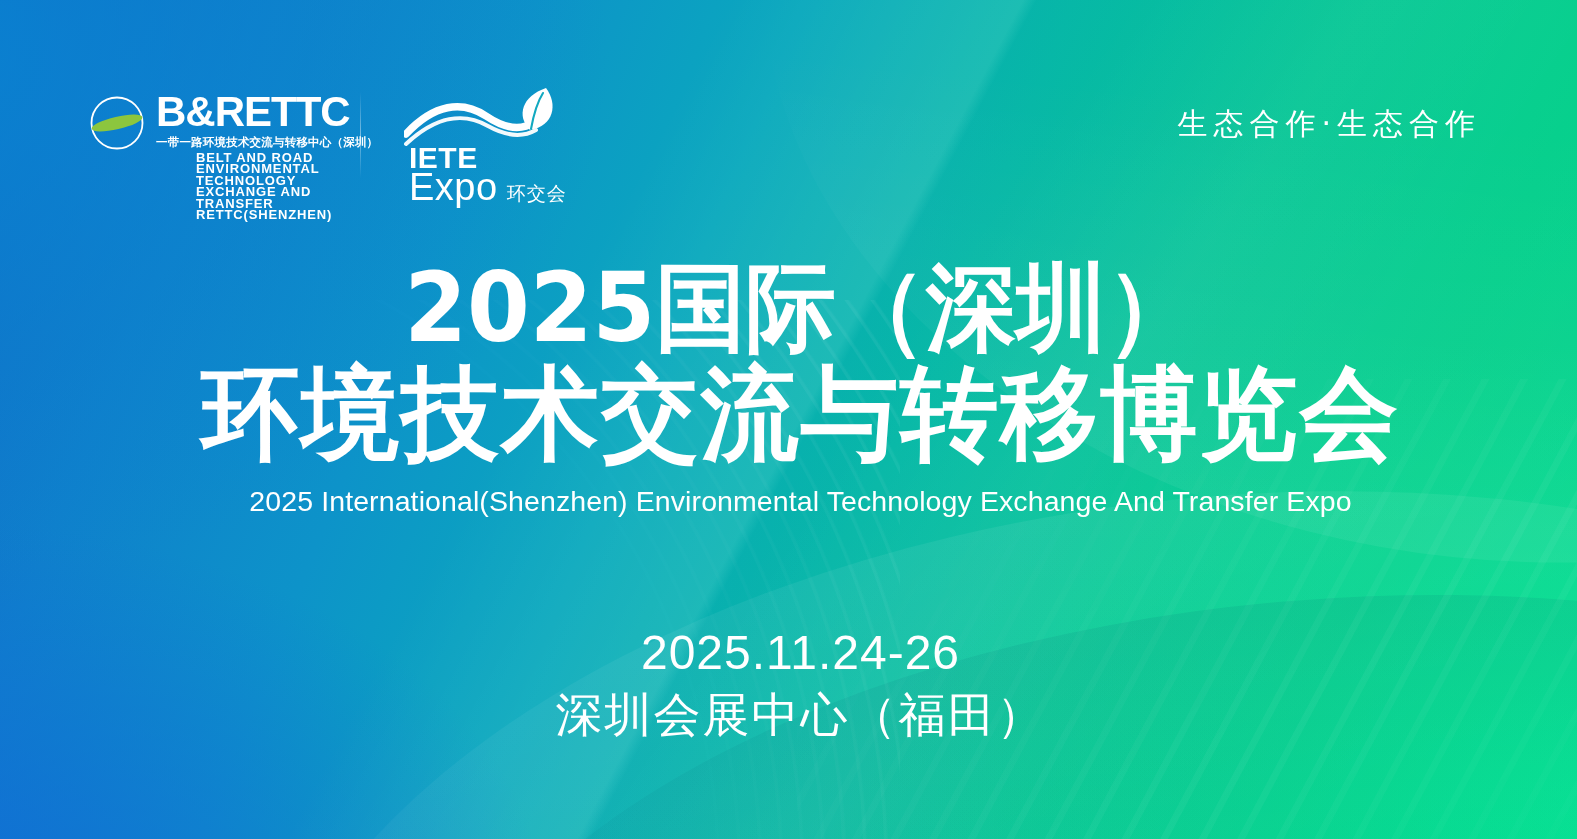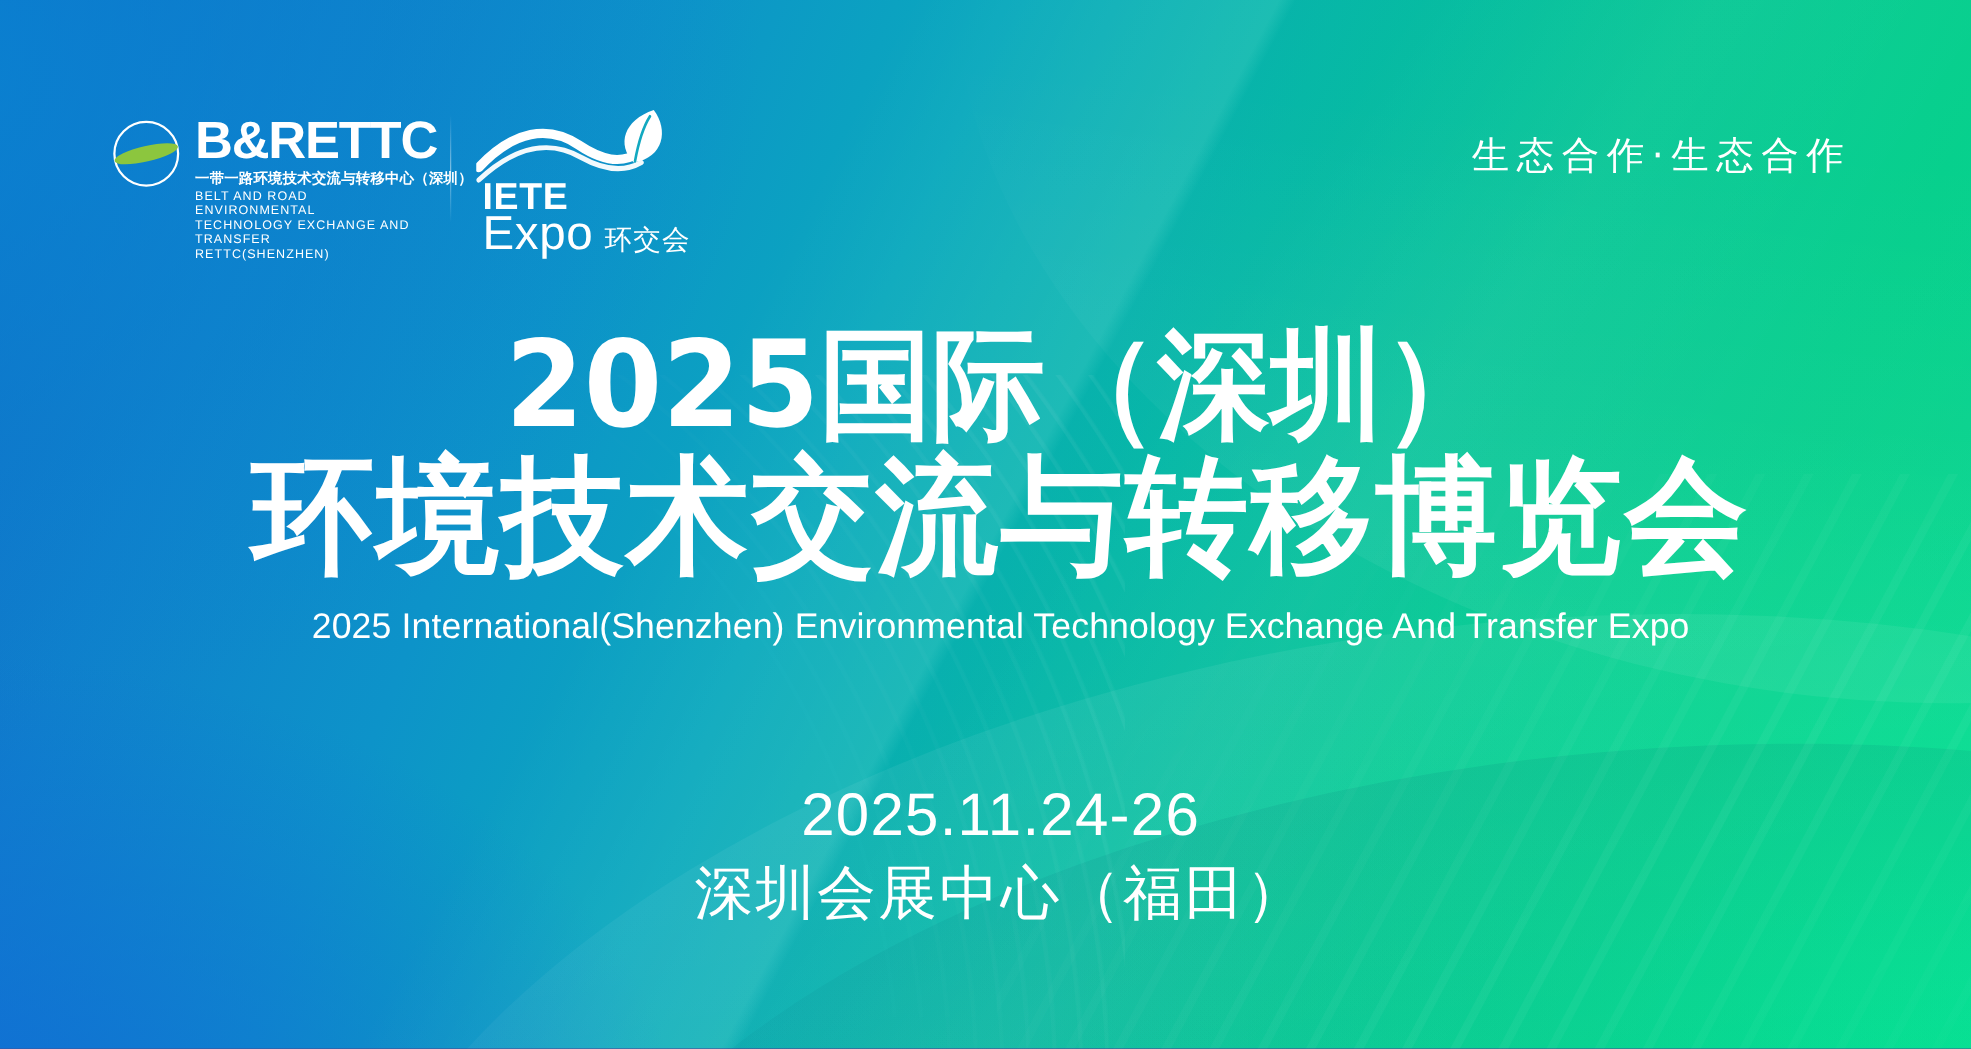--- a/index.html
+++ b/index.html
@@ -8,21 +8,21 @@
     width:1577px; height:839px;
     font-family:"Liberation Sans","DejaVu Sans",sans-serif;
     overflow:hidden;
   }
 
   
   #poster{
     position:relative;
     width:1577px; height:839px;
     overflow:hidden;
-    background:#701a75;
+    background:#404040;
   }
 
   
   .bg-base{
     position:absolute; inset:0;
     background:linear-gradient(112deg,
         #1169c9 0%,
         #0f80cc 14%,
         #0d93c9 28%,
         #0aa9bd 42%,
@@ -143,50 +143,51 @@
     letter-spacing:-1px; white-space:nowrap;
   }
   .brettc-cn{
     color:#fff; font-size:11.5px; line-height:15px;
     letter-spacing:.2px; white-space:nowrap; margin-top:1px;
     text-align:right;
     font-family:"DejaVu Sans","Liberation Sans",sans-serif;
     font-weight:bold;
   }
   .brettc-en{
-    color:#fff; font-size:10px; line-height:11.4px;
-    letter-spacing:.85px; font-weight:normal; margin-top:2px;
+    color:#fff; font-size:13px; line-height:11.4px;
+    letter-spacing:.85px; font-weight:bold; margin-top:2px;
     max-width:180px;
+    margin-left:40px;
   }
 
   
   .logo-div{
     position:absolute; left:360px; top:92px;
     width:1px; height:86px;
     background:linear-gradient(180deg, rgba(255,255,255,0), rgba(255,255,255,.45), rgba(255,255,255,0));
   }
 
   
   .iete{
-    position:absolute; left:381px; top:86px;
+    position:absolute; left:404px; top:86px;
     width:160px; height:108px;
   }
   .iete-mark{ position:absolute; left:0; top:0; width:160px; height:66px; }
   .iete-word{
     position:absolute; left:5px; top:56px;
     color:#fff; font-weight:bold; font-size:30px; line-height:32px;
     letter-spacing:.5px;
   }
   .iete-sub{
     position:absolute; left:5px; top:86px;
     display:flex; align-items:baseline; gap:9px;
     color:#fff; white-space:nowrap;
   }
   .iete-expo{ font-size:38px; line-height:30px; font-weight:300; letter-spacing:.5px; }
-  .iete-cn{ font-size:22px; line-height:22px;
+  .iete-cn{ font-size:19px; line-height:22px;
             font-family:"DejaVu Sans","Liberation Sans",sans-serif; letter-spacing:1px;}
 
   
   .slogan{
     position:absolute; right:96px; top:104px;
     color:#fff; font-size:30px; letter-spacing:6px; white-space:nowrap;
     font-family:"DejaVu Sans","Liberation Sans",sans-serif;
   }
 
   

